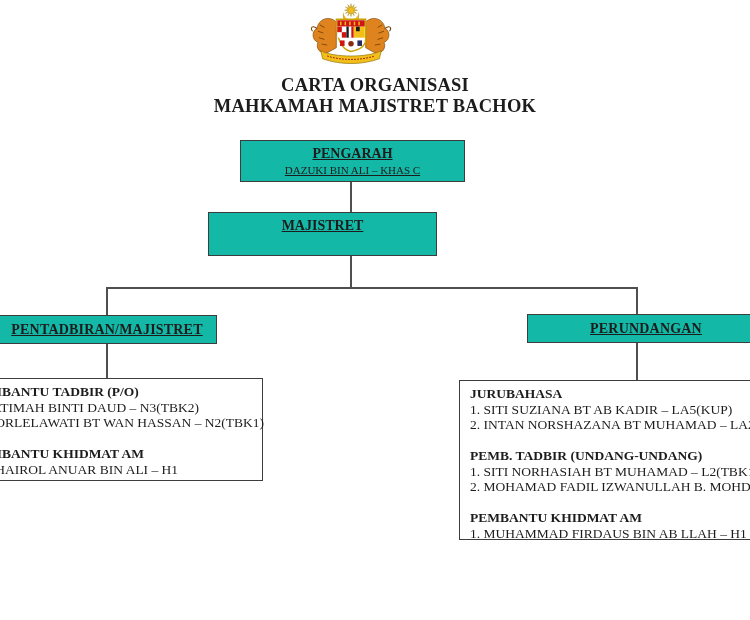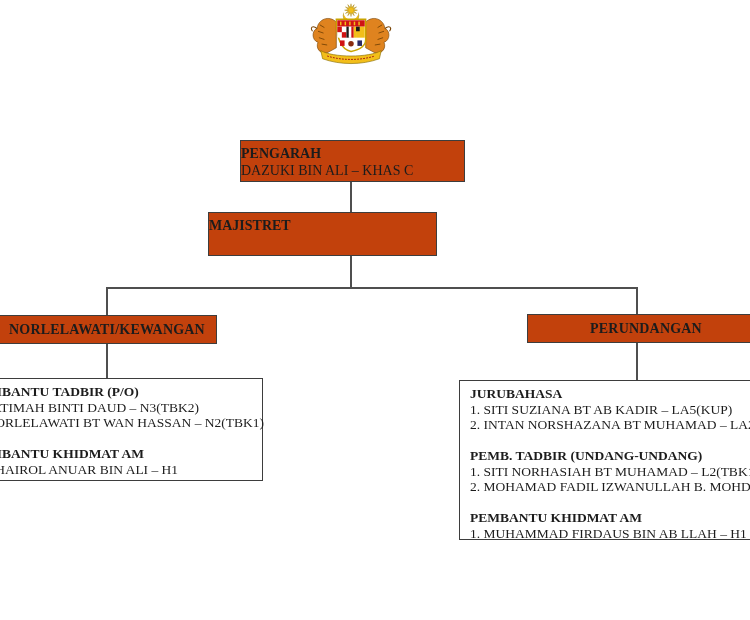--- a/index.html
+++ b/index.html
@@ -9,25 +9,25 @@
     font-family:"Liberation Serif","DejaVu Serif",serif;
     color:#1c1c1c;
   }
   
   #title{
     position:absolute;left:0;top:75px;width:750px;text-align:center;
     font-weight:bold;font-size:18.5px;line-height:21px;letter-spacing:.2px;
   }
   
   .org-box{
-    position:absolute;box-sizing:border-box;background:#c2410c;
-    border:1.5px solid #3d3d3d;text-align:left;
+    position:absolute;box-sizing:border-box;background:#14b8a6;
+    border:1.5px solid #3d3d3d;text-align:center;text-decoration:underline;
   }
   .org-box .box-title{font-weight:bold;font-size:14px;line-height:17px;}
-  .org-box .box-person{font-size:14px;line-height:17px;}
+  .org-box .box-person{font-size:11px;line-height:17px;}
   #box-pengarah{left:240px;top:140px;width:225px;height:42px;padding-top:4px;}
   #box-majistret{left:208px;top:212px;width:229px;height:44px;padding-top:4px;}
   .branch-box{
     display:flex;align-items:center;justify-content:center;
     font-weight:bold;font-size:14px;letter-spacing:.2px;
   }
   #box-branch-left{left:-3px;top:315px;width:220px;height:29px;}
   #box-branch-right{left:527px;top:314px;width:238px;height:29px;}
   
   .detail-box{
@@ -103,39 +103,43 @@
       <circle cx="50" cy="46.5" r="3" fill="#8a2b0e"></circle>
       <rect x="57" y="43" width="5" height="6" fill="#2a2a63"></rect>
     </g>
 
     <g>
       <path d="M17,54 C30,62 70,62 83,54 L81,63 C62,70 38,70 19,63 Z" fill="#f2be1a" stroke="#8a6d00" stroke-width="0.7"></path>
       <path d="M24,60 C40,65 60,65 76,60" fill="none" stroke="#a01010" stroke-width="1" stroke-dasharray="2 1.3"></path>
     </g>
   </svg>
 
+  <div id="title">
+    <div>CARTA ORGANISASI</div>
+    <div>MAHKAMAH MAJISTRET BACHOK</div>
+  </div>
 
   <div class="org-box" id="box-pengarah">
     <div class="box-title">PENGARAH</div>
     <div class="box-person">DAZUKI BIN ALI – KHAS C</div>
   </div>
 
   <div class="vline" id="conn-pengarah-majistret"></div>
 
   <div class="org-box" id="box-majistret">
     <div class="box-title">MAJISTRET</div>
   </div>
 
   <div class="vline" id="conn-majistret-down"></div>
   <div class="hline" id="conn-horizontal"></div>
   <div class="vline" id="conn-drop-left"></div>
   <div class="vline" id="conn-drop-right"></div>
 
   <div class="org-box branch-box" id="box-branch-left">
-    <span>NORLELAWATI/KEWANGAN</span>
+    <span>PENTADBIRAN/MAJISTRET</span>
   </div>
   <div class="org-box branch-box" id="box-branch-right">
     <span>PERUNDANGAN</span>
   </div>
 
   <div class="vline" id="conn-left-detail"></div>
   <div class="vline" id="conn-right-detail"></div>
 
   <div class="detail-box" id="box-detail-left">
     <div class="detail-section">

